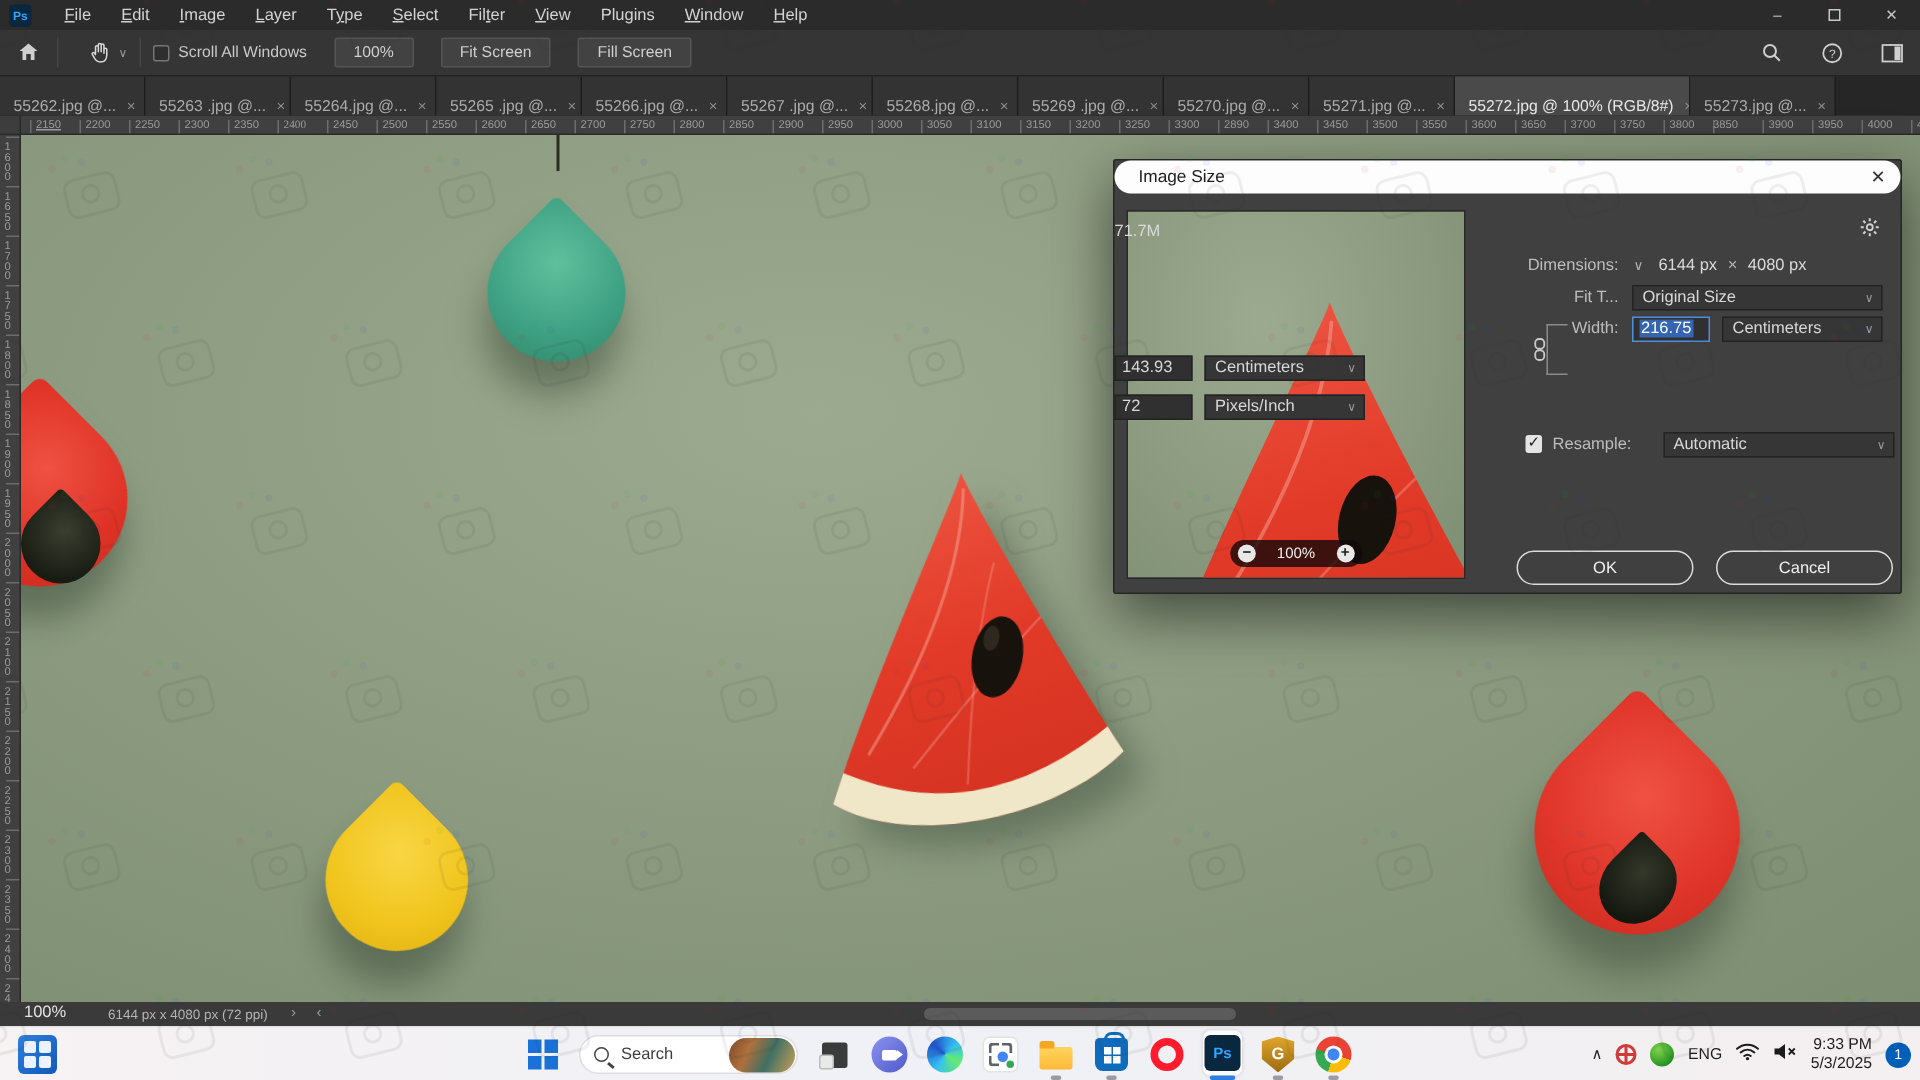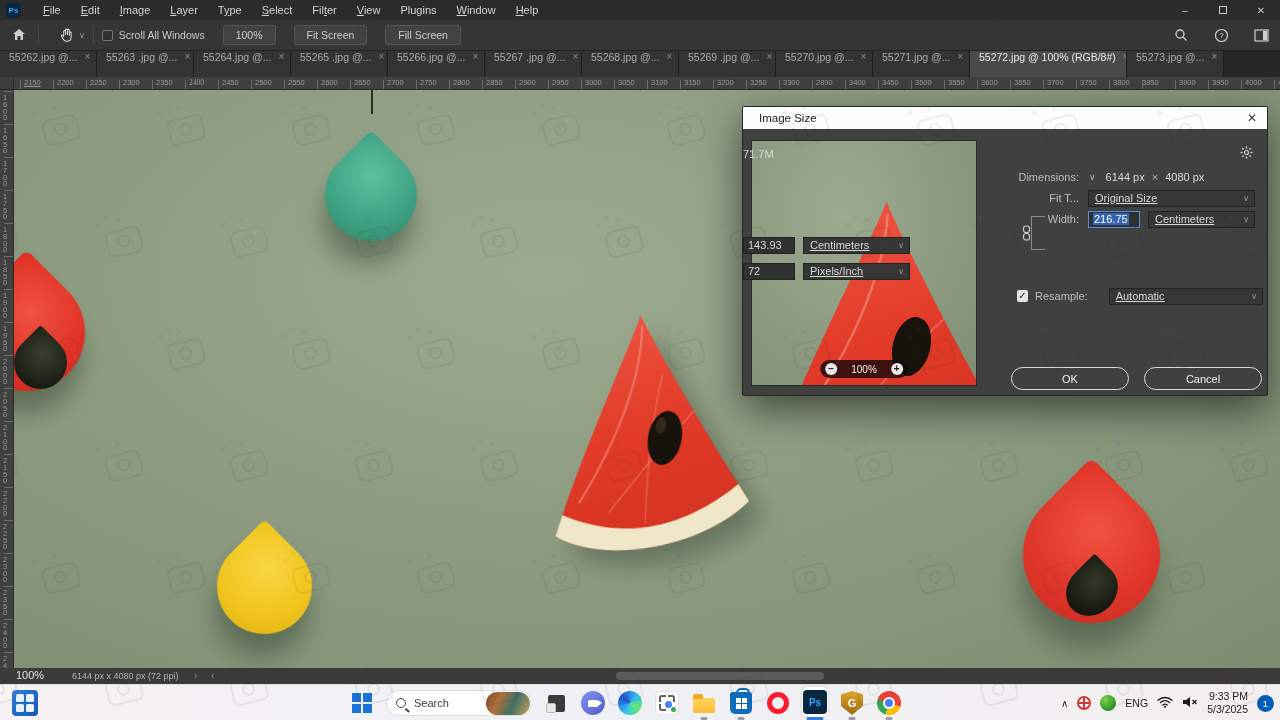--- a/index.html
+++ b/index.html
@@ -21,21 +21,21 @@
   #optionsbar { position:absolute; left:0; top:20px; width:1280px; height:31px; background:#353535; border-bottom:1px solid #232323; display:flex; align-items:center; z-index:5;}
   .opt-icon { width:22px; height:22px; display:flex; align-items:center; justify-content:center; margin-left:8px; }
   .divider { width:1px; height:20px; background:#454545; margin:0 8px; }
   .chk { width:11px; height:11px; border:1px solid #777; border-radius:2px; background:#2e2e2e; margin-right:6px; }
   .opt-label { color:#c9c9c9; font-size:10.5px; }
   .opt-btn { background:#424242; border:1px solid #555; border-radius:2px; color:#cfcfcf; font-size:10.5px; padding:3px 12px; margin-left:18px; }
   #optionsbar .right { position:absolute; right:8px; display:flex; gap:10px; align-items:center; }
 
   
   #tabbar { position:absolute; left:0; top:51px; width:1280px; height:26px; background:#262626; display:flex; z-index:5;}
-  .tab { height:26px; display:flex; align-items:flex-start; gap:7px; padding:0 9px; background:#333333; border-right:1px solid #1d1d1d; color:#ababab; font-size:10.5px; white-space:nowrap; overflow:hidden; width:97px; }
+  .tab { height:26px; display:flex; align-items:flex-end; gap:7px; padding:0 9px; background:#333333; border-right:1px solid #1d1d1d; color:#ababab; font-size:10.5px; white-space:nowrap; overflow:hidden; width:97px; }
   .tab.active { background:#4a4a4a; color:#e8e8e8; width:157px; }
   .tab .close { color:#8f8f8f; font-size:10px; }
 
   
   #corner { position:absolute; left:0; top:77px; width:14px; height:13px; background:#3d3d3d; border-right:1px solid #2a2a2a; border-bottom:1px solid #2a2a2a; z-index:4;}
   #hruler { position:absolute; left:14px; top:77px; width:1266px; height:13px; background:#404040; border-bottom:1px solid #2a2a2a; overflow:hidden; z-index:4;}
   .htick { position:absolute; bottom:0; width:1px; height:9px; background:#6d6d6d; }
   .hlabel { position:absolute; top:1px; font-size:7.5px; color:#9a9a9a; }
   #vruler { position:absolute; left:0; top:90px; width:14px; height:578px; background:#404040; border-right:1px solid #2a2a2a; overflow:hidden; z-index:4;}
   .vtick { position:absolute; right:0; height:1px; width:9px; background:#6d6d6d; }
@@ -48,35 +48,35 @@
   .drop.red-left { left:-46px; top:184px; width:117px; height:117px; background:radial-gradient(circle at 40% 35%, #ef5242, #df3226 55%, #c62a1e); filter:drop-shadow(14px 18px 12px rgba(44,60,42,.45)); }
   .drop.hole-left { left:0px; top:246px; width:53px; height:53px; background:radial-gradient(circle at 42% 35%, #3a3f31, #191c12 70%); }
   .drop.yellow { left:203px; top:449px; width:95px; height:95px; background:radial-gradient(circle at 38% 35%, #f8d644, #f0c41c 58%, #dcae12); filter:drop-shadow(14px 18px 12px rgba(44,60,42,.45)); }
   .drop.red-right { left:1009px; top:396px; width:137px; height:137px; background:radial-gradient(circle at 40% 35%, #ef5242, #e0352a 55%, #c62a1e); filter:drop-shadow(16px 20px 14px rgba(44,60,42,.45)); }
   .drop.hole-right { left:1054px; top:476px; width:48px; height:48px; transform:rotate(45deg) scale(1,1.15); background:radial-gradient(circle at 42% 35%, #34382b, #15180f 70%); }
   #string { position:absolute; left:357px; top:0; width:2px; height:24px; background:#2a2d22; }
   .slice-main { position:absolute; left:526px; top:220px; width:210px; height:258px; transform:rotate(-3deg); filter:drop-shadow(14px 16px 12px rgba(44,60,42,.4)); }
 
   
   #dialog { position:absolute; left:742px; top:106px; width:526px; height:290px; background:#404040; border:1px solid #262626; border-radius:2px; box-shadow:0 14px 40px rgba(0,0,0,.55); z-index:20; }
-  #dialog-header { position:absolute; left:0; top:0; width:100%; height:22px; background:#fdfdfd; display:flex; align-items:center; }
+  #dialog-header { position:absolute; left:0; top:0; width:100%; height:22px; background:#fdfdfd; display:flex; align-items:center;border-radius:11px; }
   #dialog-title { color:#1c1c1c; font-size:11.5px; margin-left:16px; }
   #dialog-close { position:absolute; right:10px; color:#333; font-size:12px; }
   #preview { position:absolute; left:8px; top:33px; width:226px; height:246px; border:1px solid #2a2a2a; overflow:hidden; background:radial-gradient(ellipse at 40% 30%, #9caa8f, #8b9a7f 60%, #7e8e72); }
   .slice-prev { position:absolute; left:6px; top:58px; width:252px; height:300px; }
   #zoom-pill { position:absolute; left:50%; transform:translateX(-50%); bottom:7px; background:rgba(15,8,8,.78); border-radius:10px; height:18px; display:flex; align-items:center; gap:14px; padding:0 5px; }
   .zbtn { width:12px; height:12px; border-radius:50%; background:#e8e8e8; color:#191919; font-size:10px; line-height:11px; text-align:center; font-weight:bold; }
   #zoom-pill .zval { color:#eee; font-size:10px; }
   .dlg-row { position:absolute; left:0; width:520px; height:18px; display:flex; align-items:center; }
   .dlg-label { width:345px; text-align:right; padding-right:9px; color:#bdbdbd; font-size:11px; }
   .dlg-value { color:#dadada; font-size:11px; }
   .dlg-input { width:52px; height:17px; background:#303030; border:1px solid #232323; color:#d8d8d8; font-size:11px; display:flex; align-items:center; padding-left:4px; }
   .dlg-input.focused { border:1px solid #4f8fe0; }
   .dlg-input .sel { background:#3564b0; color:#fff; padding:0 1px; }
-  .dlg-select { position:relative; height:17px; background:#363636; border:1px solid #232323; color:#d8d8d8; font-size:11px; display:flex; align-items:center; padding-left:6px;text-decoration:underline; }
+  .dlg-select { position:relative; height:17px; background:#363636; border:1px solid #232323; color:#d8d8d8; font-size:11px; display:flex; align-items:center; padding-left:6px; }
   .dlg-select .chev { position:absolute; right:5px; color:#999; font-size:8px; }
   .unit-select { width:107px; margin-left:8px; }
   .wide-select { width:167px; }
   #link-bracket { position:absolute; left:288px; top:109px; width:14px; height:34px; border-left:1px solid #8a8a8a; border-top:1px solid #8a8a8a; border-bottom:1px solid #8a8a8a; }
   #chain-icon { position:absolute; left:279px; top:118px; }
   #resample-check { width:12px; height:12px; background:#e4e4e4; border-radius:2px; color:#1b1b1b; font-size:10px; line-height:12px; text-align:center; margin-left:274px; margin-right:7px; }
   .dlg-btn { position:absolute; height:23px; border:1px solid #dcdcdc; border-radius:12px; color:#efefef; font-size:11px; display:flex; align-items:center; justify-content:center; background:transparent; }
   #ok-btn { left:268px; top:260px; width:118px; }
   #cancel-btn { left:401px; top:260px; width:118px; }
   #gear-icon { position:absolute; right:10px; top:0; }

